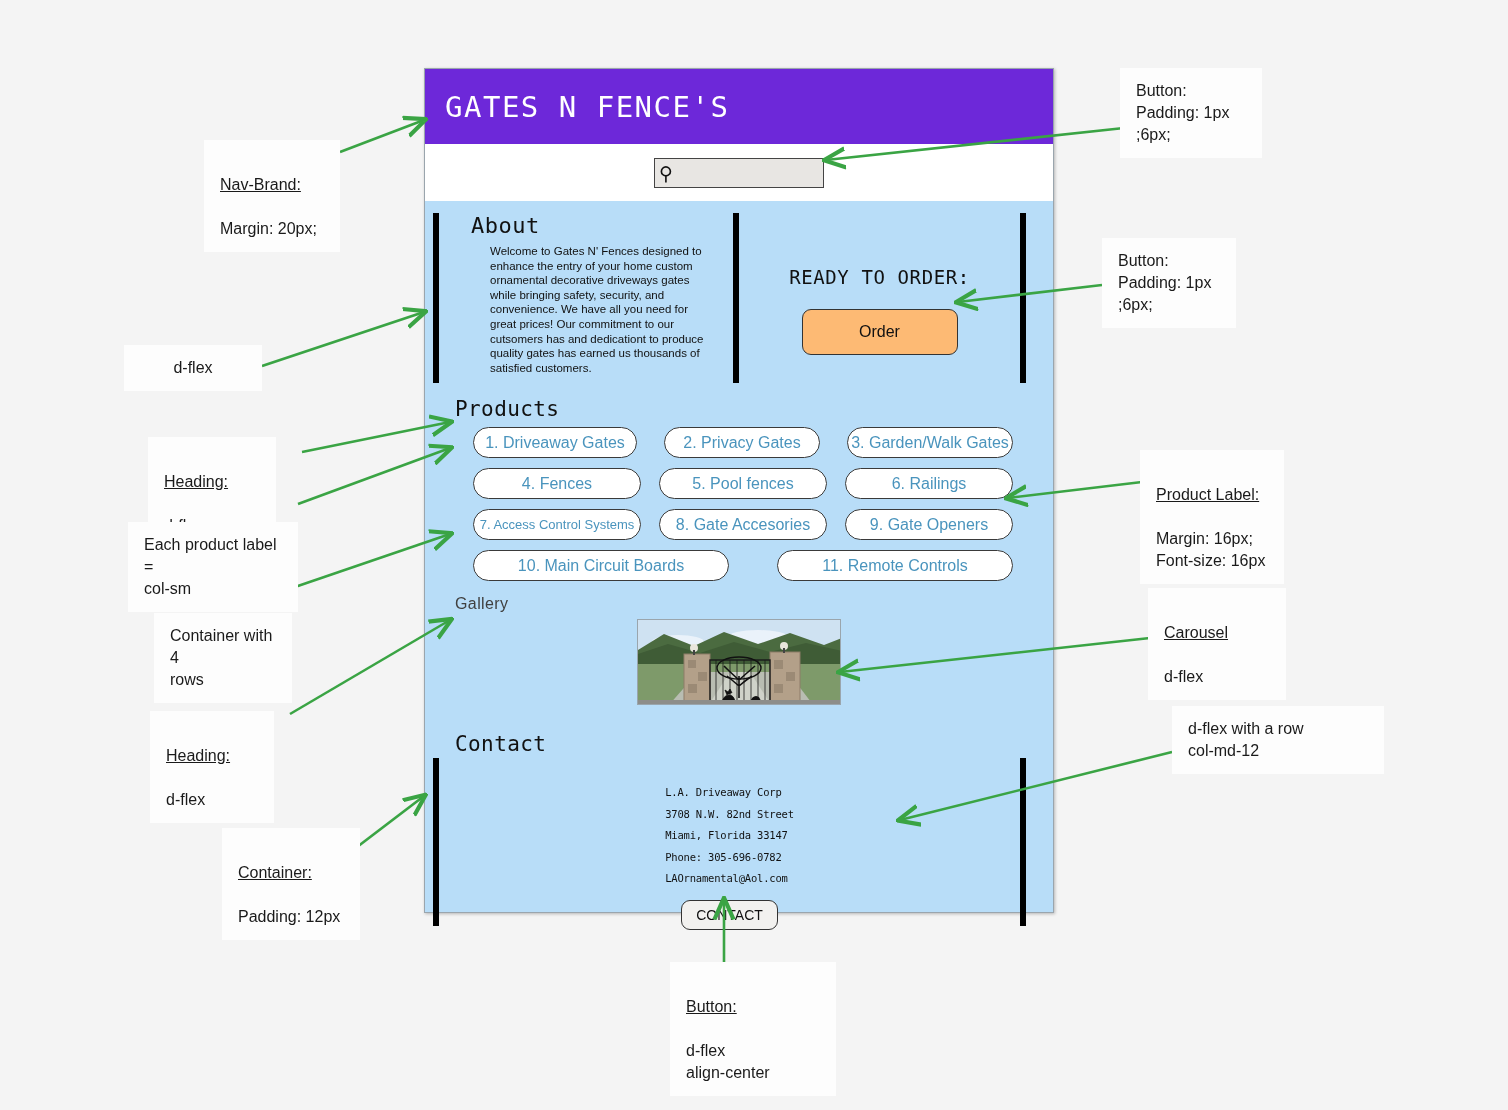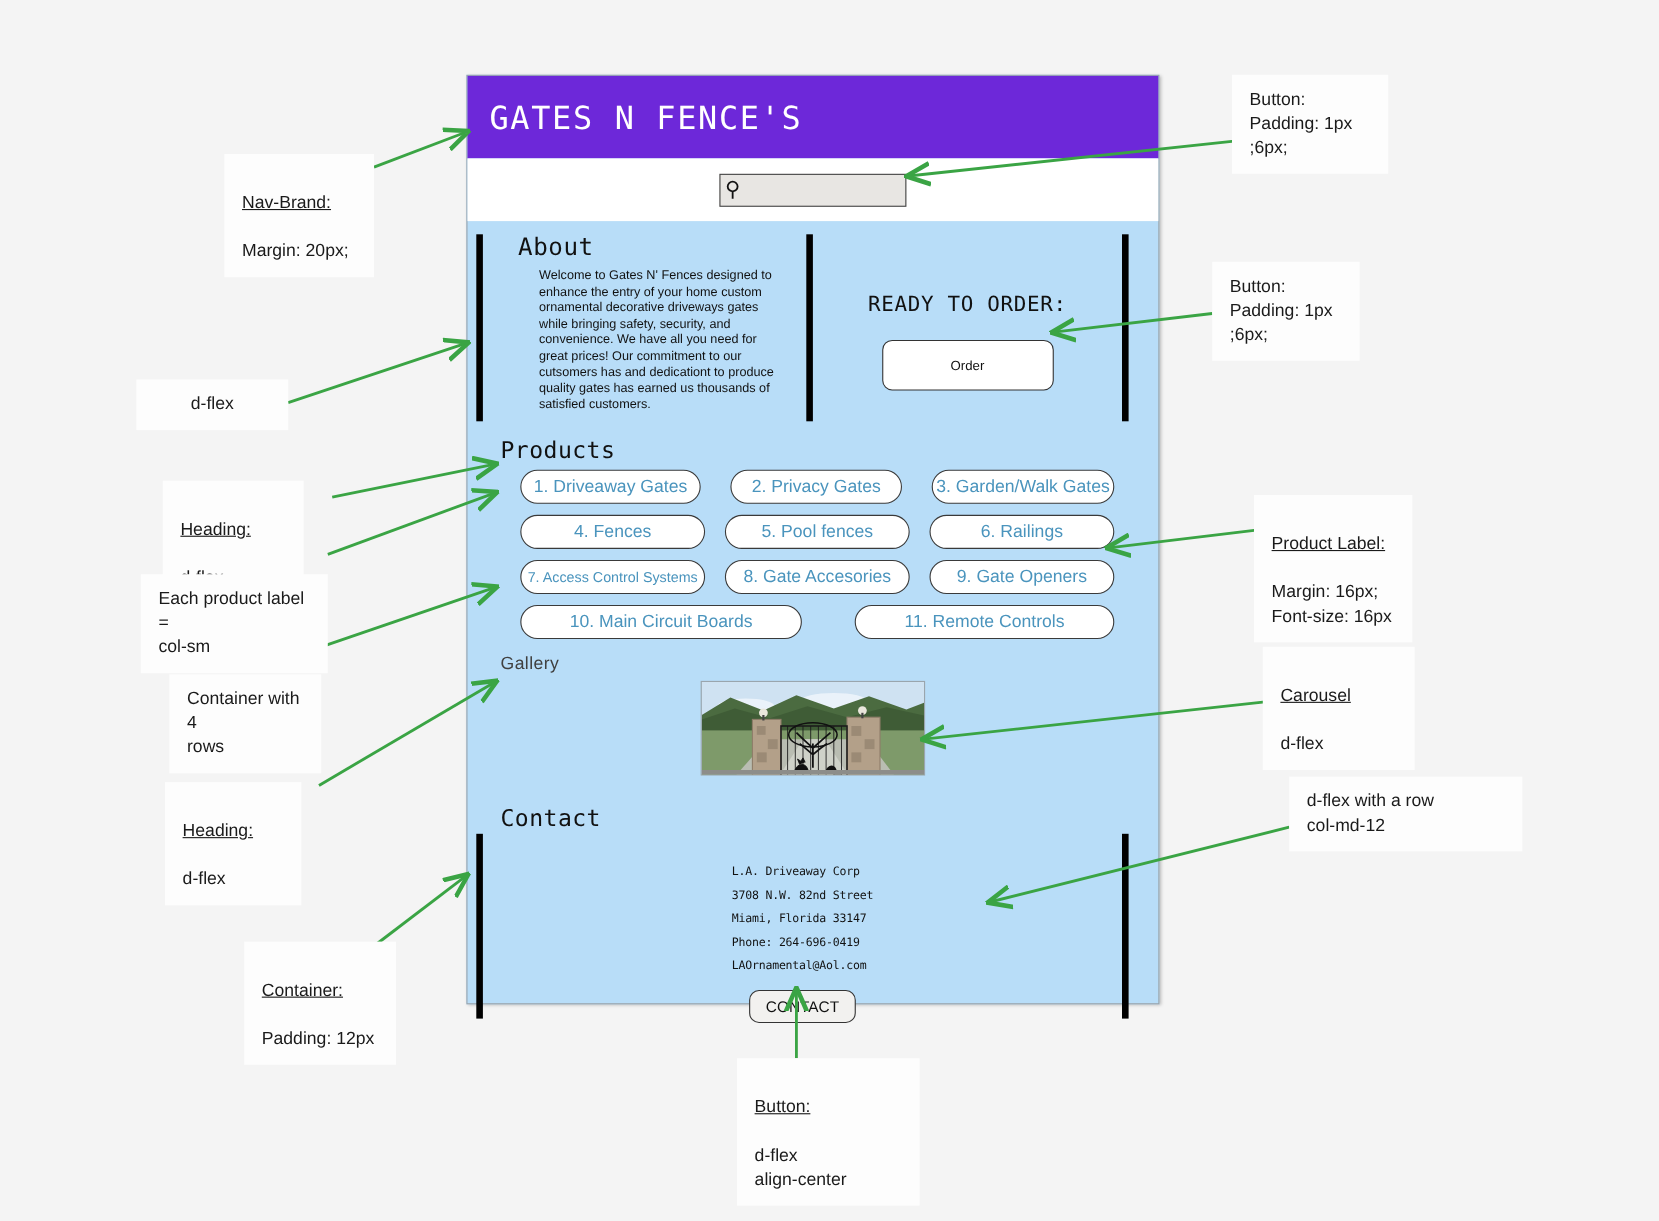--- a/index.html
+++ b/index.html
@@ -130,25 +130,25 @@
   #ready-heading {
     font-family: "DejaVu Sans Mono", monospace;
     font-size: 19px;
     letter-spacing: 0.6px;
     color: #111;
     margin-bottom: 21px;
   }
   #order-button {
     width: 156px;
     height: 46px;
-    background: #ffffff;
+    background: #fdba74;
     border: 1.5px solid #333;
     border-radius: 9px;
     font-family: "Liberation Sans", sans-serif;
-    font-size: 12px;
+    font-size: 16px;
     color: #111;
     cursor: pointer;
     padding: 12px 6px;
   }
   #about-bar-right { margin-right: 27px; height: 170px; }
 
   
   #products-heading {
     font-family: "DejaVu Sans Mono", monospace;
     font-size: 21px;
@@ -390,21 +390,21 @@
     </div>
 
     <div id="contact-heading">Contact</div>
     <div id="contact-row">
       <div class="vbar" id="contact-bar-left"></div>
       <div id="contact-center">
         <div id="contact-address">
           <div>L.A. Driveaway Corp</div>
           <div>3708 N.W. 82nd Street</div>
           <div>Miami, Florida 33147</div>
-          <div>Phone: 264-696-0419</div>
+          <div>Phone: 305-696-0782</div>
           <div>LAOrnamental@Aol.com</div>
         </div>
         <button id="contact-button">CONTACT</button>
       </div>
       <div class="vbar" id="contact-bar-right"></div>
     </div>
 
   </div>
 </div>
 
@@ -453,21 +453,21 @@
 col-sm</div>
 
 <div class="annot" style="left:154px; top:613px; width:138px;">Container with 4
 rows</div>
 
 <div class="annot" style="left:150px; top:711px; width:124px;">
   <span class="u">Heading:</span><br>
   <span>d-flex</span>
 </div>
 
-<div class="annot" style="left:222px; top:856px; width:138px;">
+<div class="annot" style="left:222px; top:828px; width:138px;">
   <span class="u">Container:</span><br>
   <span>Padding: 12px</span>
 </div>
 
 <div class="annot" style="left:1140px; top:450px; width:144px;">
   <span class="u">Product Label:</span><br>
   <span>Margin: 16px;
 Font-size: 16px</span>
 </div>
 

